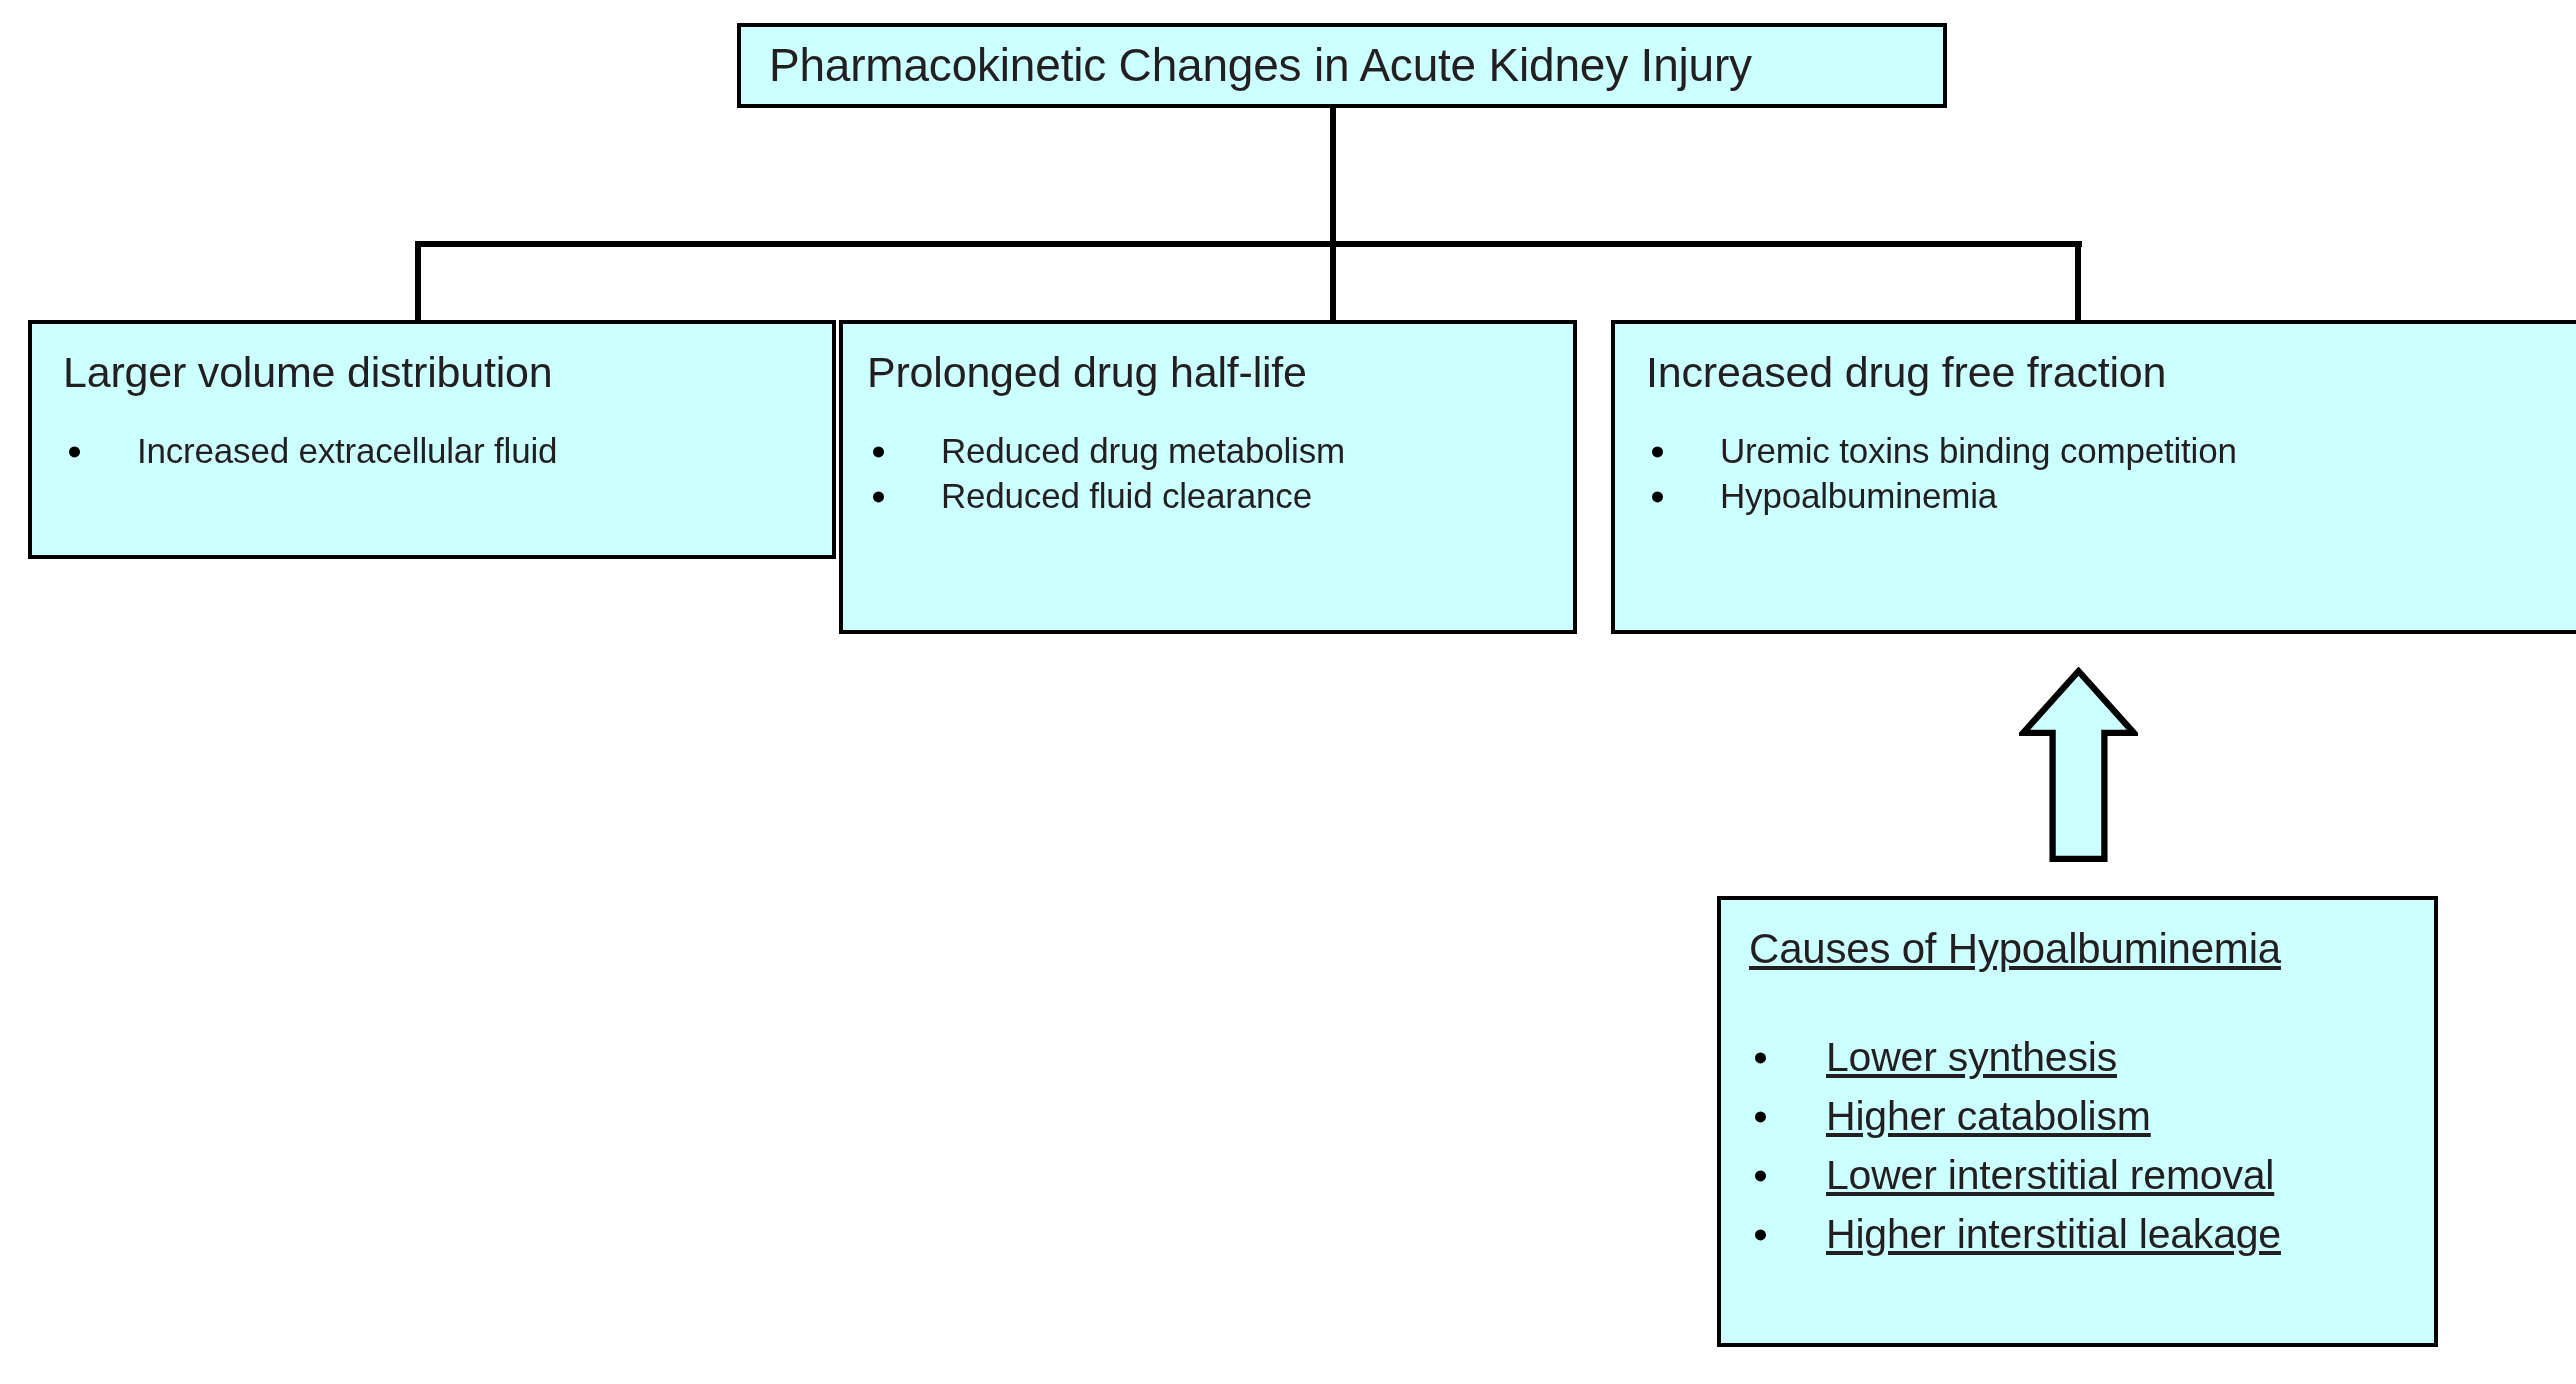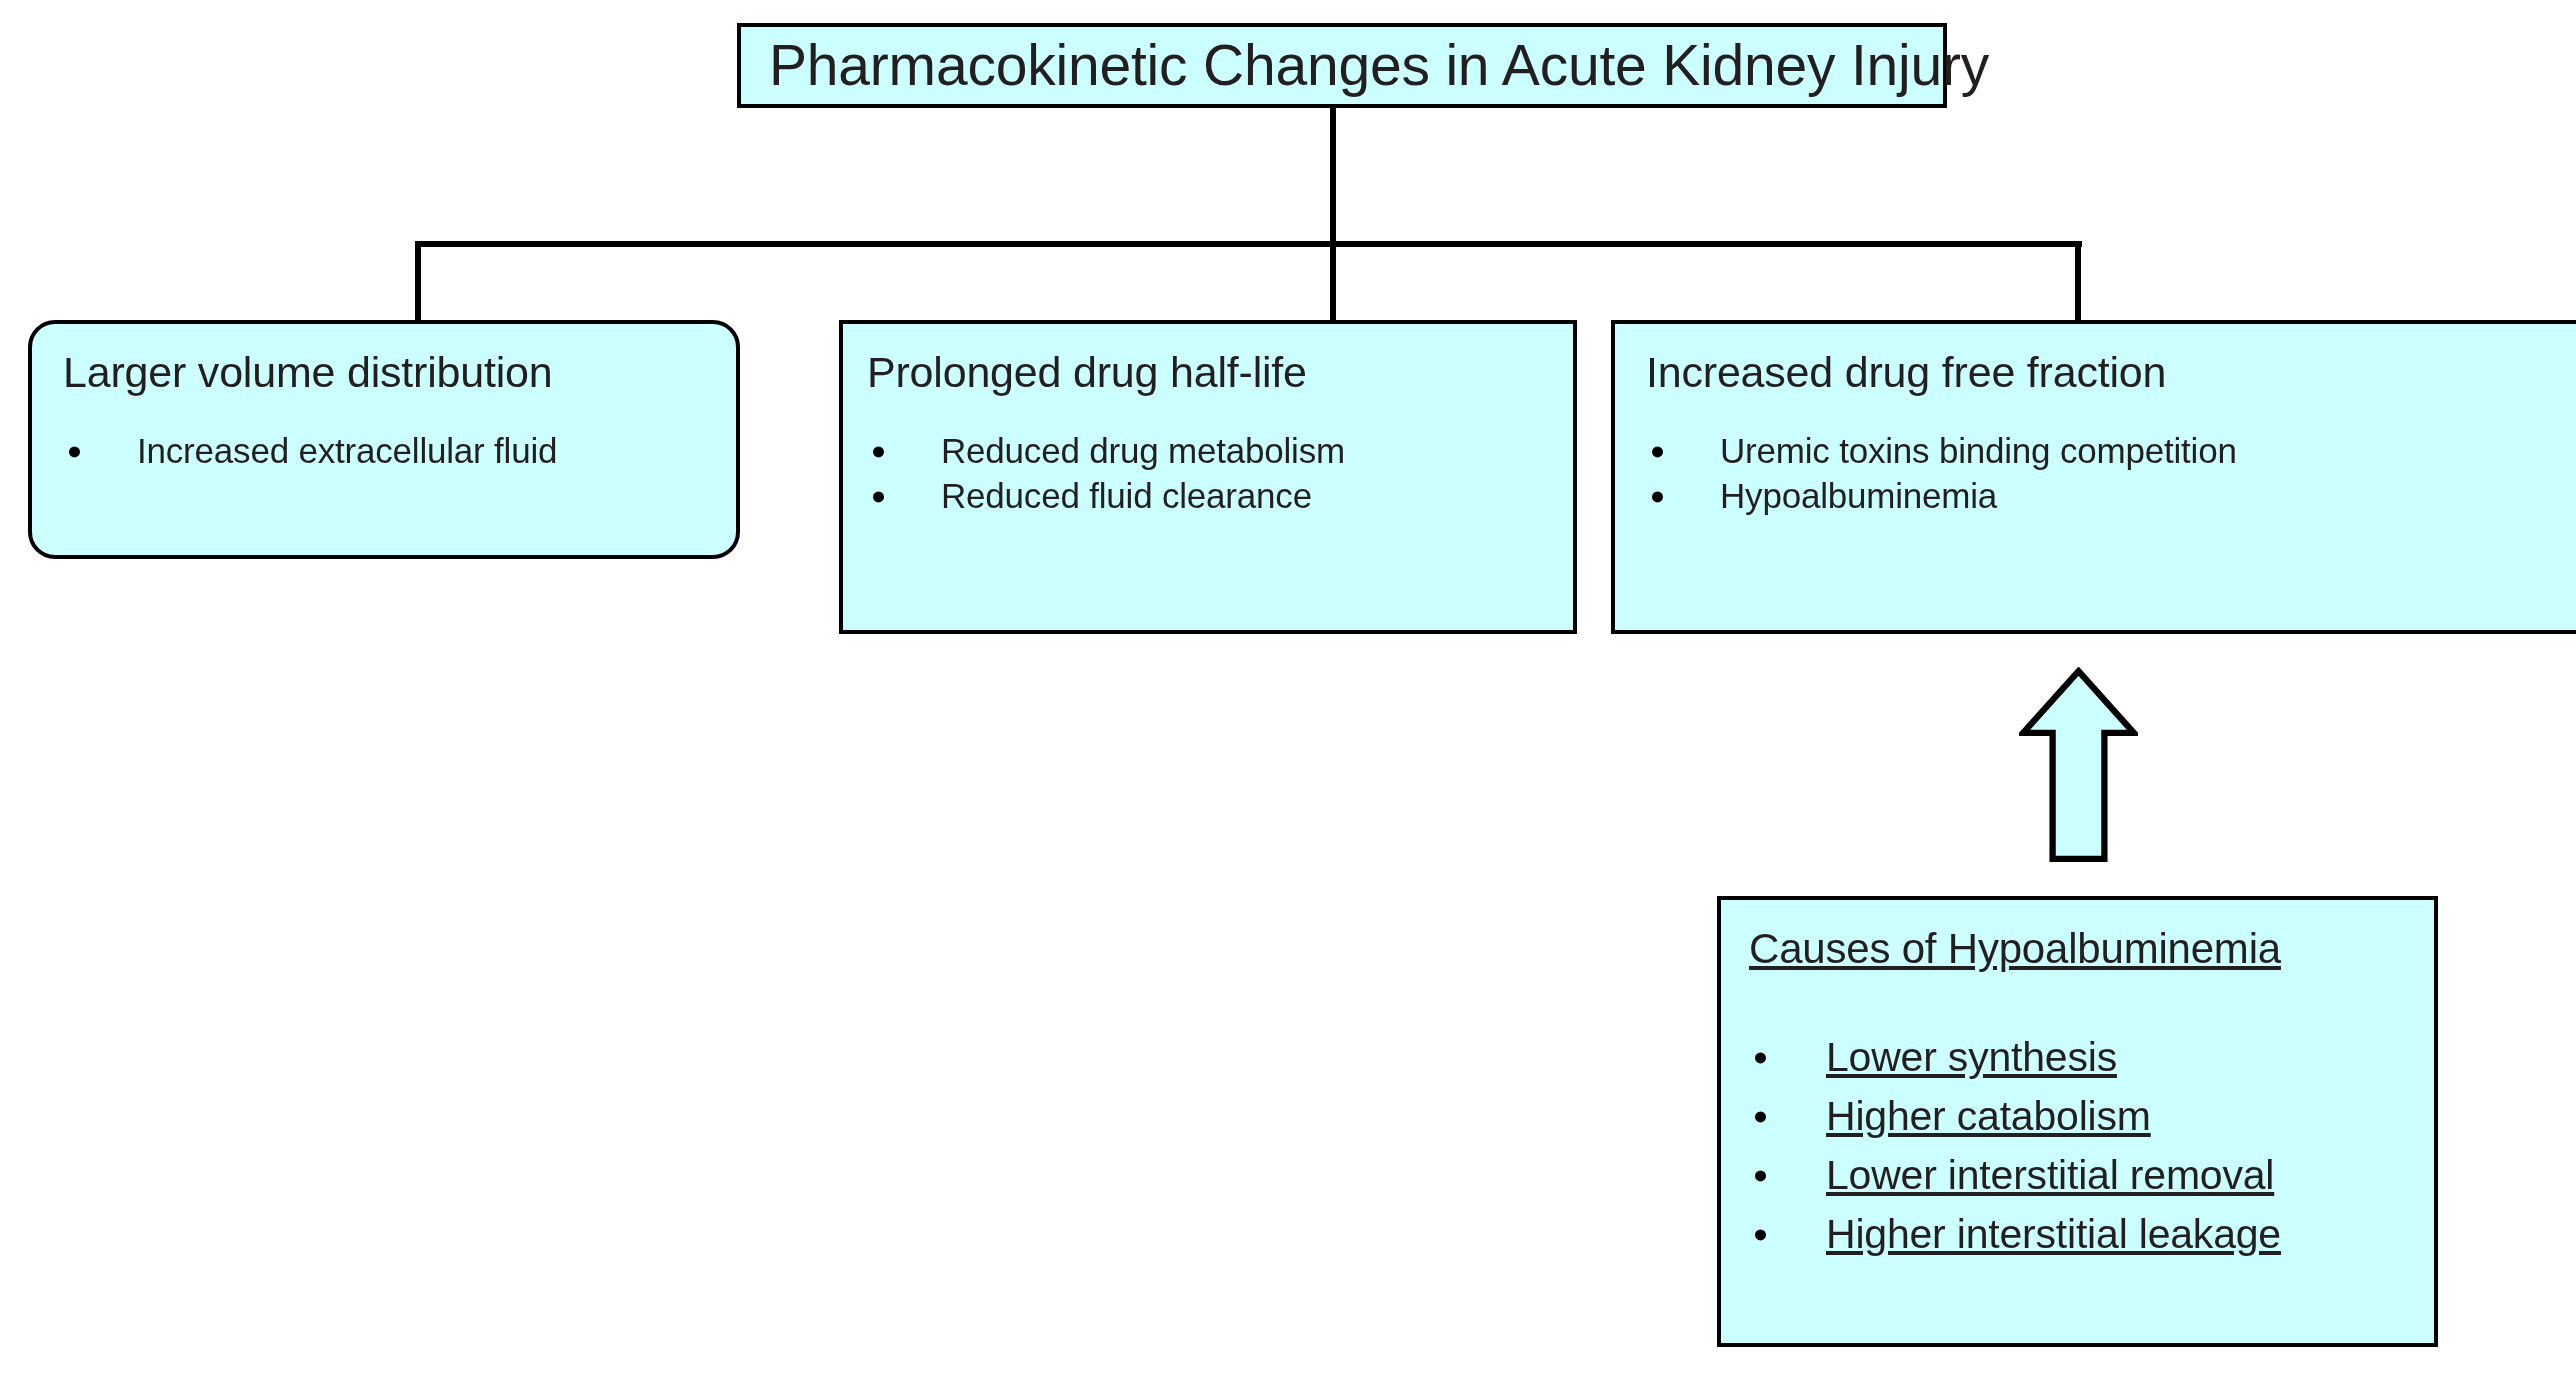--- a/index.html
+++ b/index.html
@@ -36,21 +36,21 @@
 
   .root-box {
     left: 737px;
     top: 23px;
     width: 1210px;
     height: 85px;
     display: flex;
     align-items: center;
     padding-left: 28px;
   }
-  .root-box .node-title { font-size: 57px; }
+  .root-box .node-title { font-size: 46px; }
 
   .child-box { padding: 24px 0 0 31px; }
 
   .bullets {
     list-style: none;
     margin-top: 32px;
   }
   .bullets li {
     position: relative;
     font-size: 35px;
@@ -63,21 +63,21 @@
     position: absolute;
     left: 5.6px;
     top: 50%;
     transform: translateY(-50%);
     width: 11.2px;
     height: 11.2px;
     background: #000;
     border-radius: 50%;
   }
 
-  #box-vd   { left: 28px;   top: 320px;  width: 712px; height: 239px; border-radius: 27px; }
+  #box-vd   { left: 28px;   top: 320px;  width: 808px; height: 239px; }
   #box-hl   { left: 839px; top: 320px;  width: 738px; height: 314px; padding-left: 24px; }
   #box-ff   { left: 1611px; top: 320px;  width: 984px; height: 314px; }
 
   #box-hypo {
     left: 1717px;
     top: 896px;
     width: 721px;
     height: 451px;
     padding: 25px 0 0 28px;
     text-decoration: underline;

